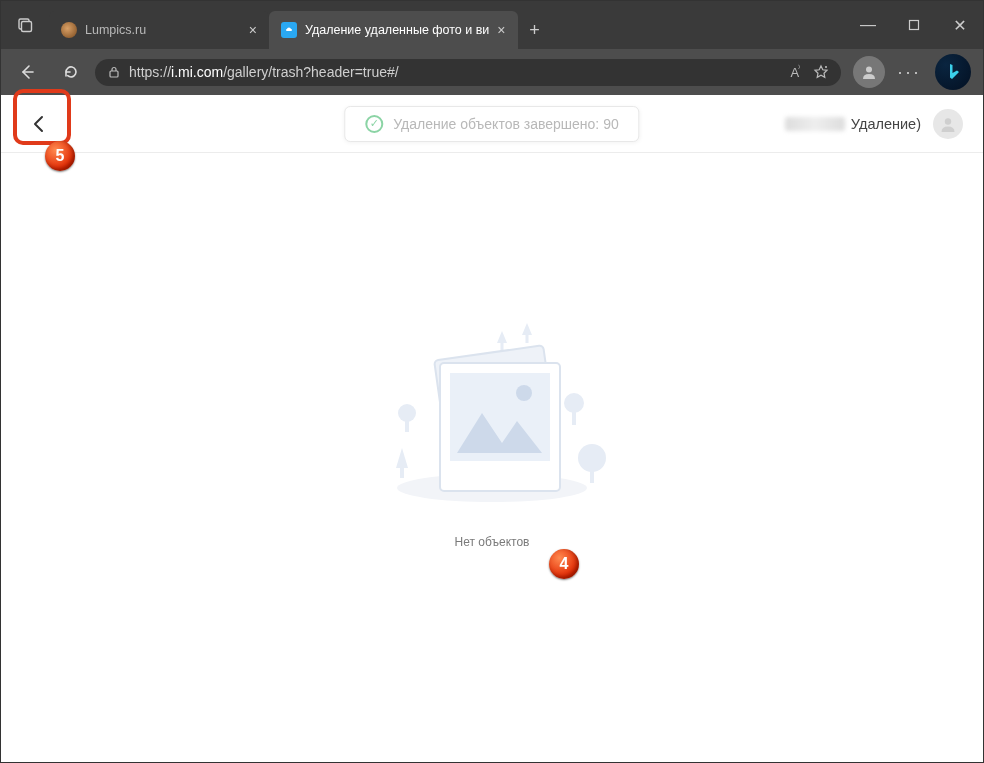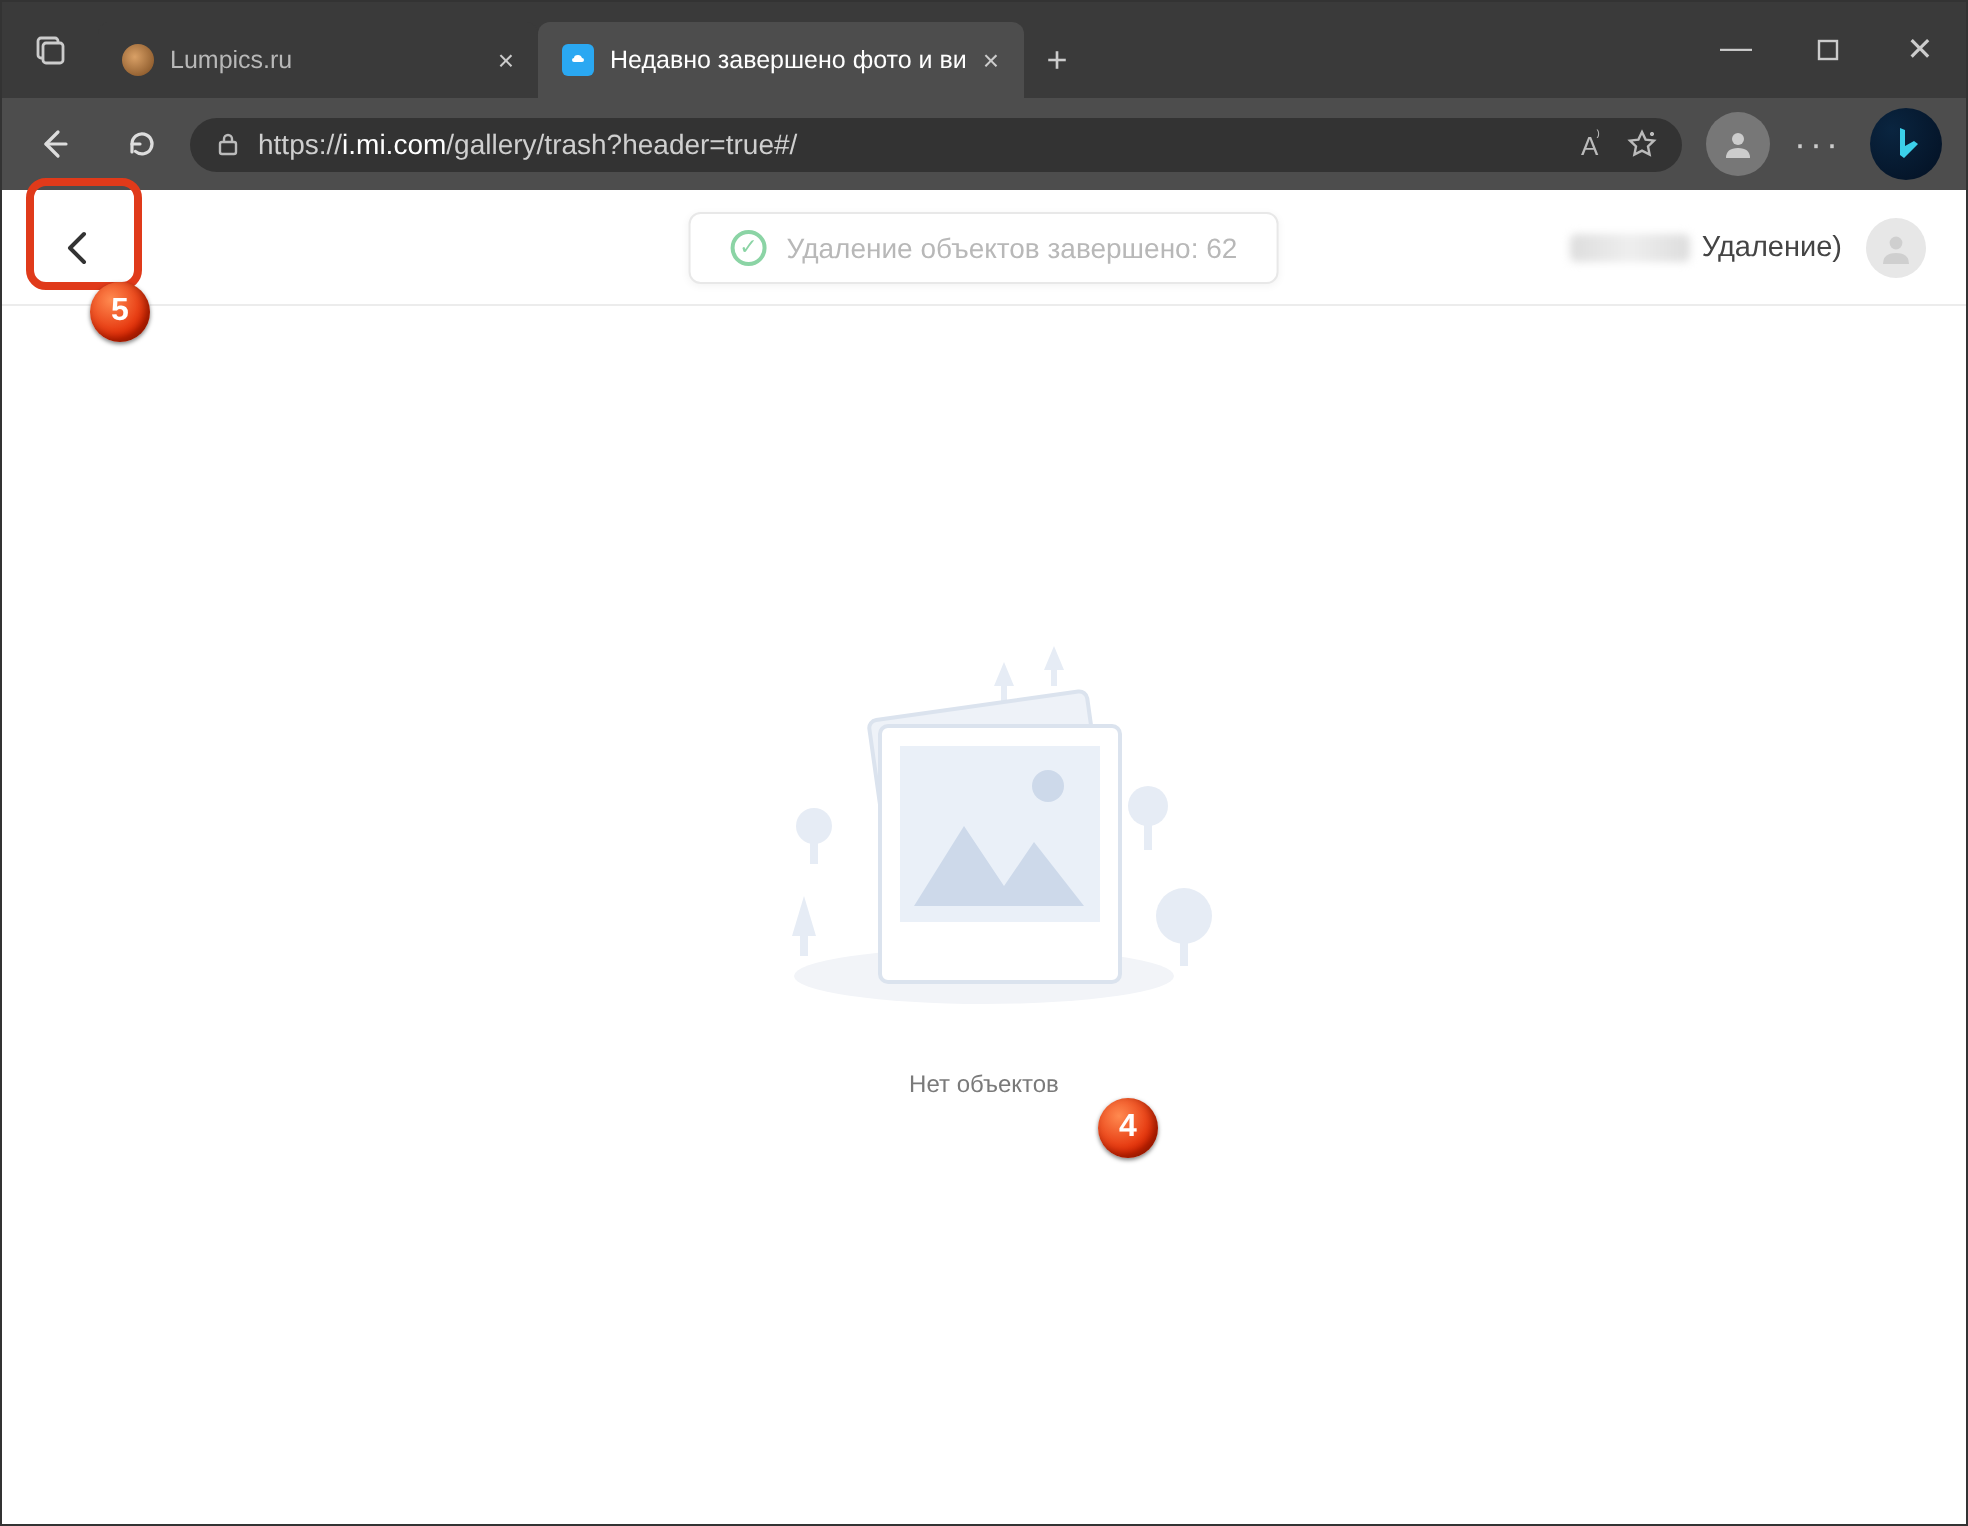--- a/index.html
+++ b/index.html
@@ -105,21 +105,21 @@
         <span class="favicon-circle" style="background:radial-gradient(circle at 40% 40%, #d9a066, #7a4a1e);"></span>
         <span class="tab-title">Lumpics.ru</span>
         <span class="close-x">×</span>
       </div>
       <div class="tab active">
         <span class="favicon-square" style="background:#2aa8f2;">
           <svg width="10" height="10" viewBox="0 0 10 10">
               <path d="M3 6 Q2 6 2 5 Q2 4 3 4 Q3 2.5 5 2.5 Q6.5 2.5 7 4 Q8 4 8 5 Q8 6 7 6 Z" fill="#fff"></path>
             </svg>
         </span>
-        <span class="tab-title">Недавно завершено фото и ви</span>
+        <span class="tab-title">Удаление удаленные фото и ви</span>
         <span class="close-x">×</span>
       </div>
       <div class="newtab">
           <span>+</span>
         </div>
     </div>
     <div class="win-controls">
       <div class="win-btn">
           <span>—</span>
         </div>
@@ -186,21 +186,21 @@
 <div class="page">
   <div class="page-header">
     <div class="back-btn">
       <svg width="22" height="22" viewBox="0 0 22 22">
           <path d="M14 4 L7 11 L14 18" fill="none" stroke="#333" stroke-width="2" stroke-linecap="round" stroke-linejoin="round"></path>
         </svg>
     </div>
 
     <div class="toast">
       <span class="toast-check">✓</span>
-      <span>Удаление объектов завершено: 62</span>
+      <span>Удаление объектов завершено: 90</span>
     </div>
 
     <div class="user-area">
       <span class="user-name-blur"></span>
       <span>Удаление)</span>
       <span class="user-avatar">
         <svg width="20" height="20" viewBox="0 0 20 20">
             <circle cx="10" cy="7.5" r="3.2" fill="#cfcfcf"></circle>
             <path d="M3.5 18 Q3.5 12.5 10 12.5 Q16.5 12.5 16.5 18 Z" fill="#cfcfcf"></path>
           </svg>

